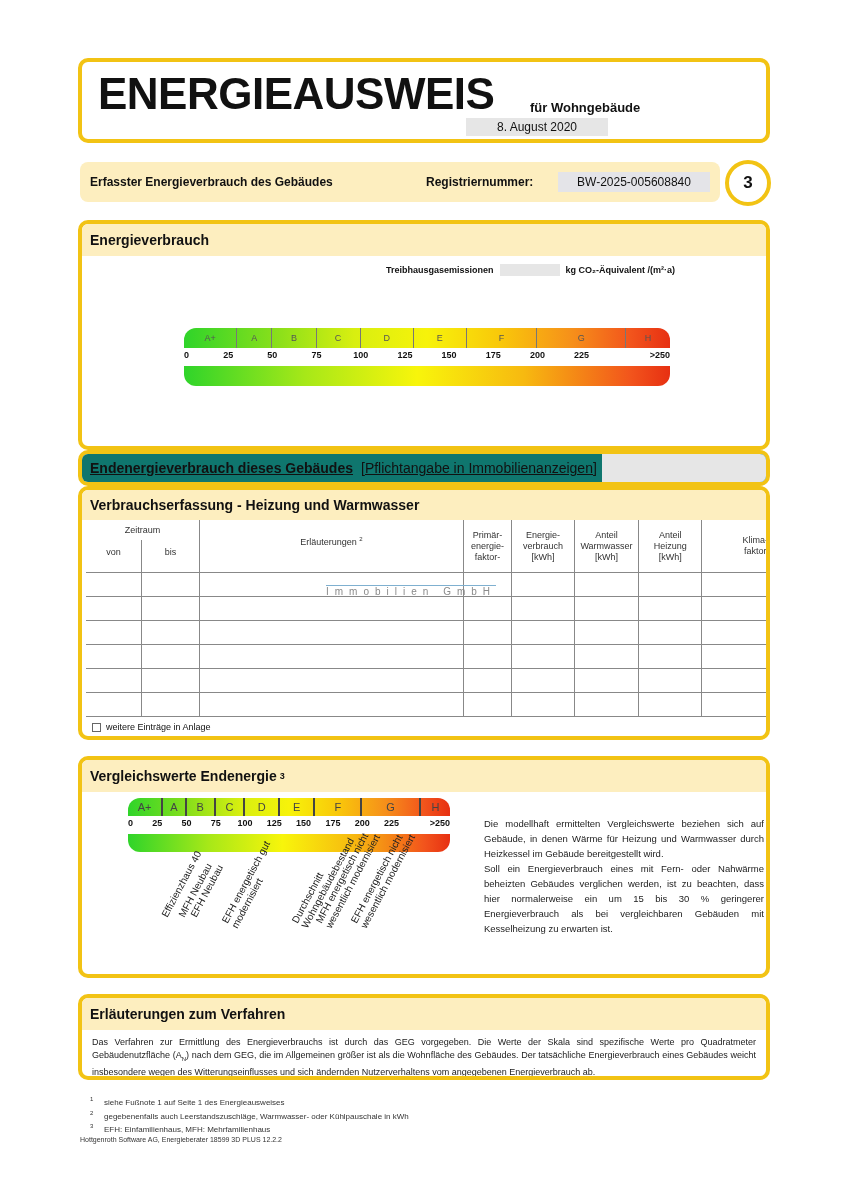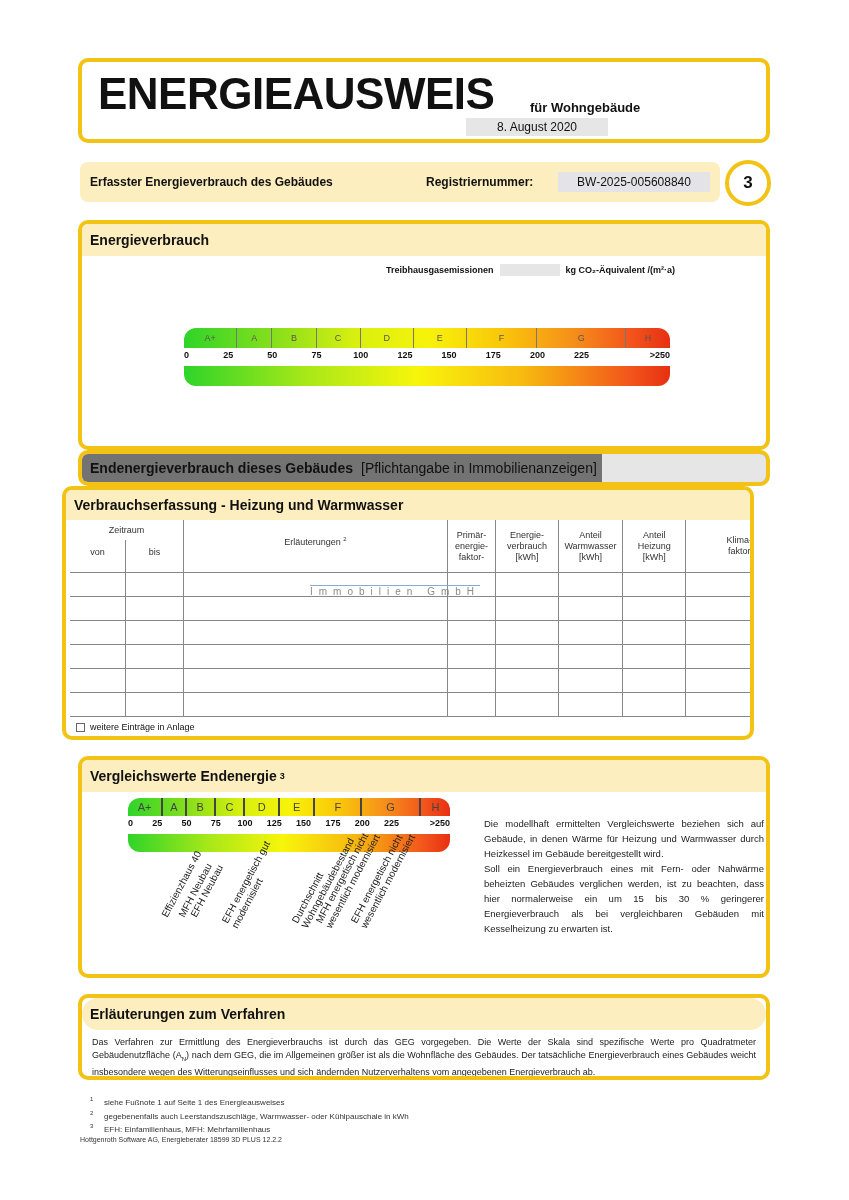--- a/index.html
+++ b/index.html
@@ -35,26 +35,26 @@
     background: linear-gradient(to right, #2fd42a 0%, #8ee01a 20%, #d8ef10 35%, #f7f30a 50%, #f9c80a 65%, #f68f1a 80%, #f2541c 92%, #e73012 100%); }
   .scale .band .seg { position: absolute; top: 0; height: 100%; font-size: 9px; color: #555; display: flex; align-items: center; justify-content: center; border-right: 1px solid #777; }
   .scale .band .seg:last-child { border-right: none; }
   .scale .ticks { position: absolute; left: 0; right: 0; top: 22px; height: 14px; font-size: 9px; font-weight: bold; }
   .scale .ticks span { position: absolute; transform: translateX(-50%); }
   .scale .grad { position: absolute; left: 0; right: 0; top: 38px; height: 20px; border-radius: 0 0 12px 12px;
     background: linear-gradient(to right, #2fd42a 0%, #a7e818 25%, #f8f50b 48%, #f7b910 70%, #f2541c 92%, #e73012 100%); }
 
   
   #ee { left: 78px; top: 450px; width: 692px; height: 36px; }
-  #ee .box-head { height: 28px; font-size: 14px; background: #737373; }
+  #ee .box-head { height: 28px; font-size: 14px; background: #0f766e; text-decoration: underline; }
   #ee .box-head .norm { font-weight: normal; margin-left: 8px; font-size: 14px; }
   #ee .gray { position: absolute; right: 0; top: 0; width: 164px; height: 28px; background: #e6e6e6; }
 
   
-  #vf { left: 62px; top: 486px; width: 692px; height: 254px; }
+  #vf { left: 78px; top: 486px; width: 692px; height: 254px; }
   #vf .box-head { height: 30px; font-size: 14px; }
   table.vt { position: absolute; left: 4px; top: 30px; width: 682px; border-collapse: collapse; font-size: 9px; color: #333; }
   table.vt td, table.vt th { border-right: 1px solid #888; border-bottom: 1px solid #888; font-weight: normal; text-align: center; vertical-align: middle; }
   table.vt th:last-child, table.vt td:last-child { border-right: none; padding-left: 40px; }
   table.vt thead th { height: 52px; line-height: 11px; }
   table.vt tbody td { height: 24px; }
   .wm { position: absolute; left: 244px; top: 94px; text-align: center; color: #888; pointer-events: none; }
   .wm .w1 { font-size: 24px; letter-spacing: 0.5px; font-weight: normal; color: #9a9a9a; line-height: 24px; }
   .wm .w2 { font-size: 10px; letter-spacing: 6px; color: #8a8a8a; border-top: 1px solid #7fb0d0; margin-top: 1px; padding-top: 0; }
   .more { position: absolute; left: 10px; bottom: 4px; font-size: 9px; display: flex; align-items: center; }
@@ -63,21 +63,21 @@
   
   #vw { left: 78px; top: 756px; width: 692px; height: 222px; }
   #vw .box-head { height: 32px; font-size: 14px; }
   #vw .box-head sup { font-size: 9px; margin-left: 3px; }
   .vscale .band .seg { font-size: 11px; color: #444; border-right: 2px solid #444; }
   .rot { position: absolute; font-size: 10px; color: #222; transform-origin: left bottom; transform: rotate(-62deg); white-space: nowrap; line-height: 11px; }
   .vtext { position: absolute; left: 402px; top: 56px; width: 280px; font-size: 9.5px; line-height: 15px; text-align: justify; color: #222; }
 
   
   #er { left: 78px; top: 994px; width: 692px; height: 86px; }
-  #er .box-head { height: 32px; font-size: 14px; border-radius: 16px; }
+  #er .box-head { height: 32px; font-size: 14px; }
   #er .txt { padding: 6px 10px; font-size: 9px; line-height: 13px; text-align: justify; color: #222; }
   #er .txt sub { font-size: 6px; }
 
   
   .fn { position: absolute; left: 90px; top: 1094px; font-size: 8px; color: #333; line-height: 11px; }
   .fn sup { font-size: 6px; display: inline-block; width: 14px; }
   .soft { position: absolute; left: 80px; top: 1136px; font-size: 7px; color: #333; }
 </style>
 </head>
 <body>

